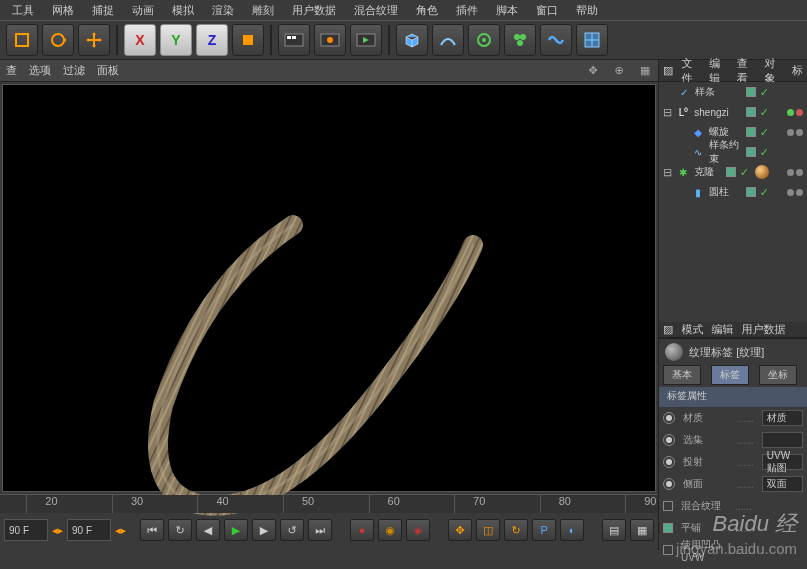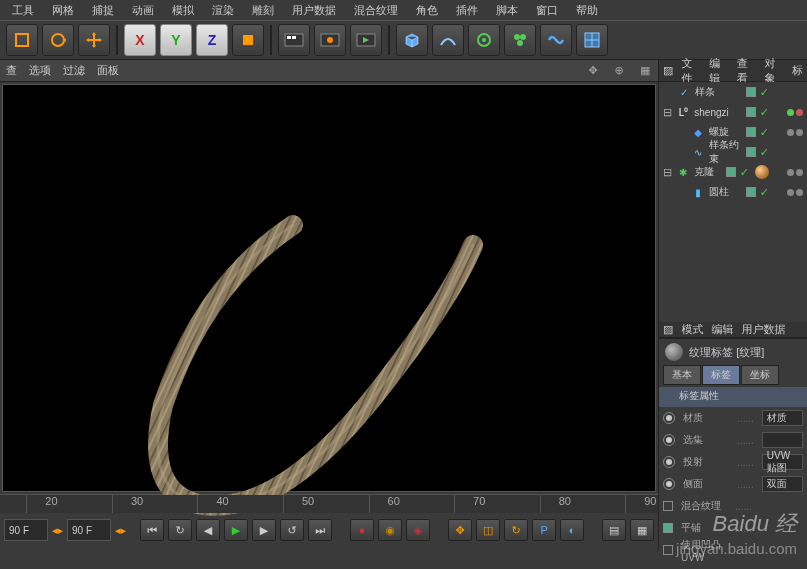--- a/index.html
+++ b/index.html
@@ -34,24 +34,24 @@
 .dot.g{background:#5c5}
 .dot.r{background:#c55}
 .dot.gy{background:#888}
 .chk{width:10px;height:10px;border:1px solid #888;display:inline-block}
 .chk.on{background:#5a8}
 .indent1{padding-left:18px}
 .tree-icon{width:14px;height:14px;display:inline-flex;align-items:center;justify-content:center;font-size:10px}
 .attr-panel{flex:1;background:#3a3a3a;border-top:1px solid #222}
 .attr-title{height:26px;display:flex;align-items:center;padding:0 6px;gap:6px;background:#3a3a3a}
 .attr-title .sphere{width:18px;height:18px;border-radius:50%;background:radial-gradient(circle at 35% 35%,#bbb,#444)}
-.sub-tabs{height:20px;display:flex;gap:1px;padding:0 4px}
+.sub-tabs{height:20px;display:flex;gap:10px;padding:0 4px}
 .sub-tab{padding:2px 8px;background:#555;border:1px solid #222;font-size:10px;cursor:pointer}
 .sub-tab.active{background:#6a7a9a}
-.section-title{height:20px;background:#4a5668;padding:2px 20px;font-size:10px;margin-top:2px}
+.section-title{height:20px;background:#4a5668;padding:2px 8px;font-size:10px;margin-top:2px}
 .prop-row{height:22px;display:flex;align-items:center;padding:0 4px;gap:8px}
 .radio{width:12px;height:12px;border:1px solid #888;border-radius:50%;display:inline-flex;align-items:center;justify-content:center}
 .radio.on::after{content:"";width:6px;height:6px;background:#ccc;border-radius:50%}
 .prop-label{width:46px;font-size:10px;color:#aaa}
 .prop-dots{color:#666;font-size:10px;flex:0 0 auto}
 .prop-val{flex:1;height:16px;background:#2a2a2a;border:1px solid #555;padding:0 4px;font-size:10px;display:flex;align-items:center}
 .watermark{position:absolute;right:10px;bottom:30px;font-size:22px;color:rgba(255,255,255,.5);font-weight:normal;font-style:italic;pointer-events:none}
 .watermark-sub{position:absolute;right:10px;bottom:12px;font-size:15px;color:rgba(255,255,255,.4);pointer-events:none}
 svg{overflow:visible}
 </style>

